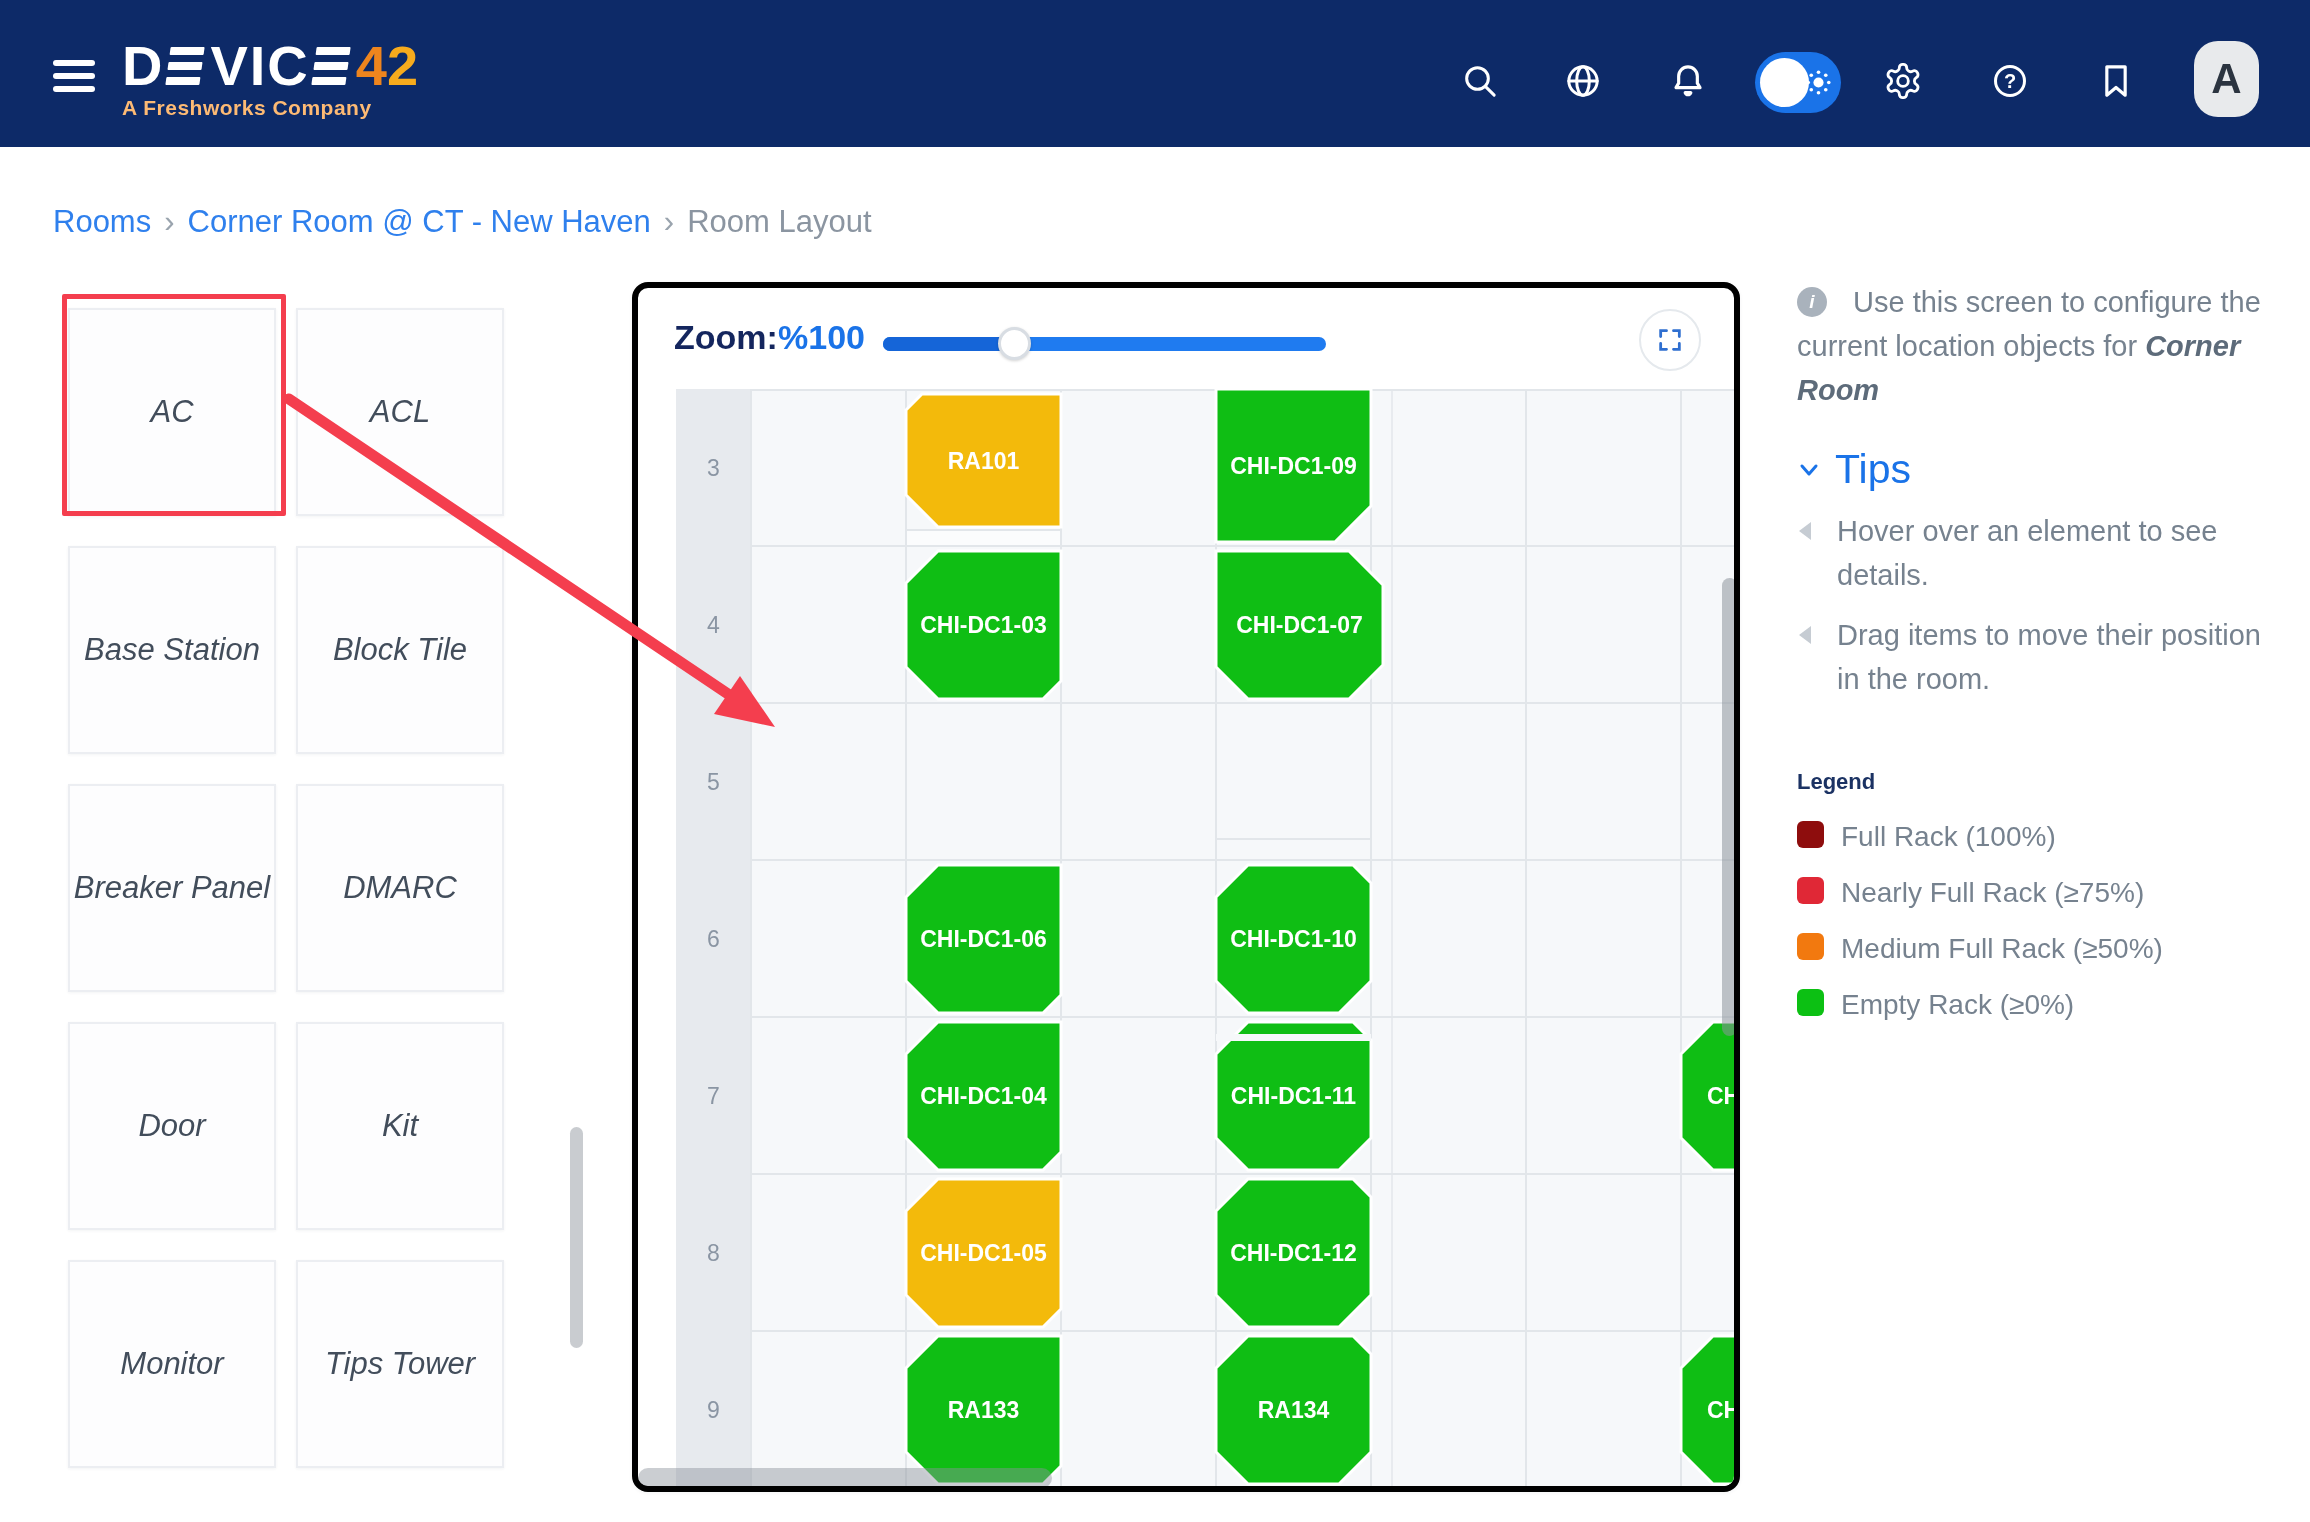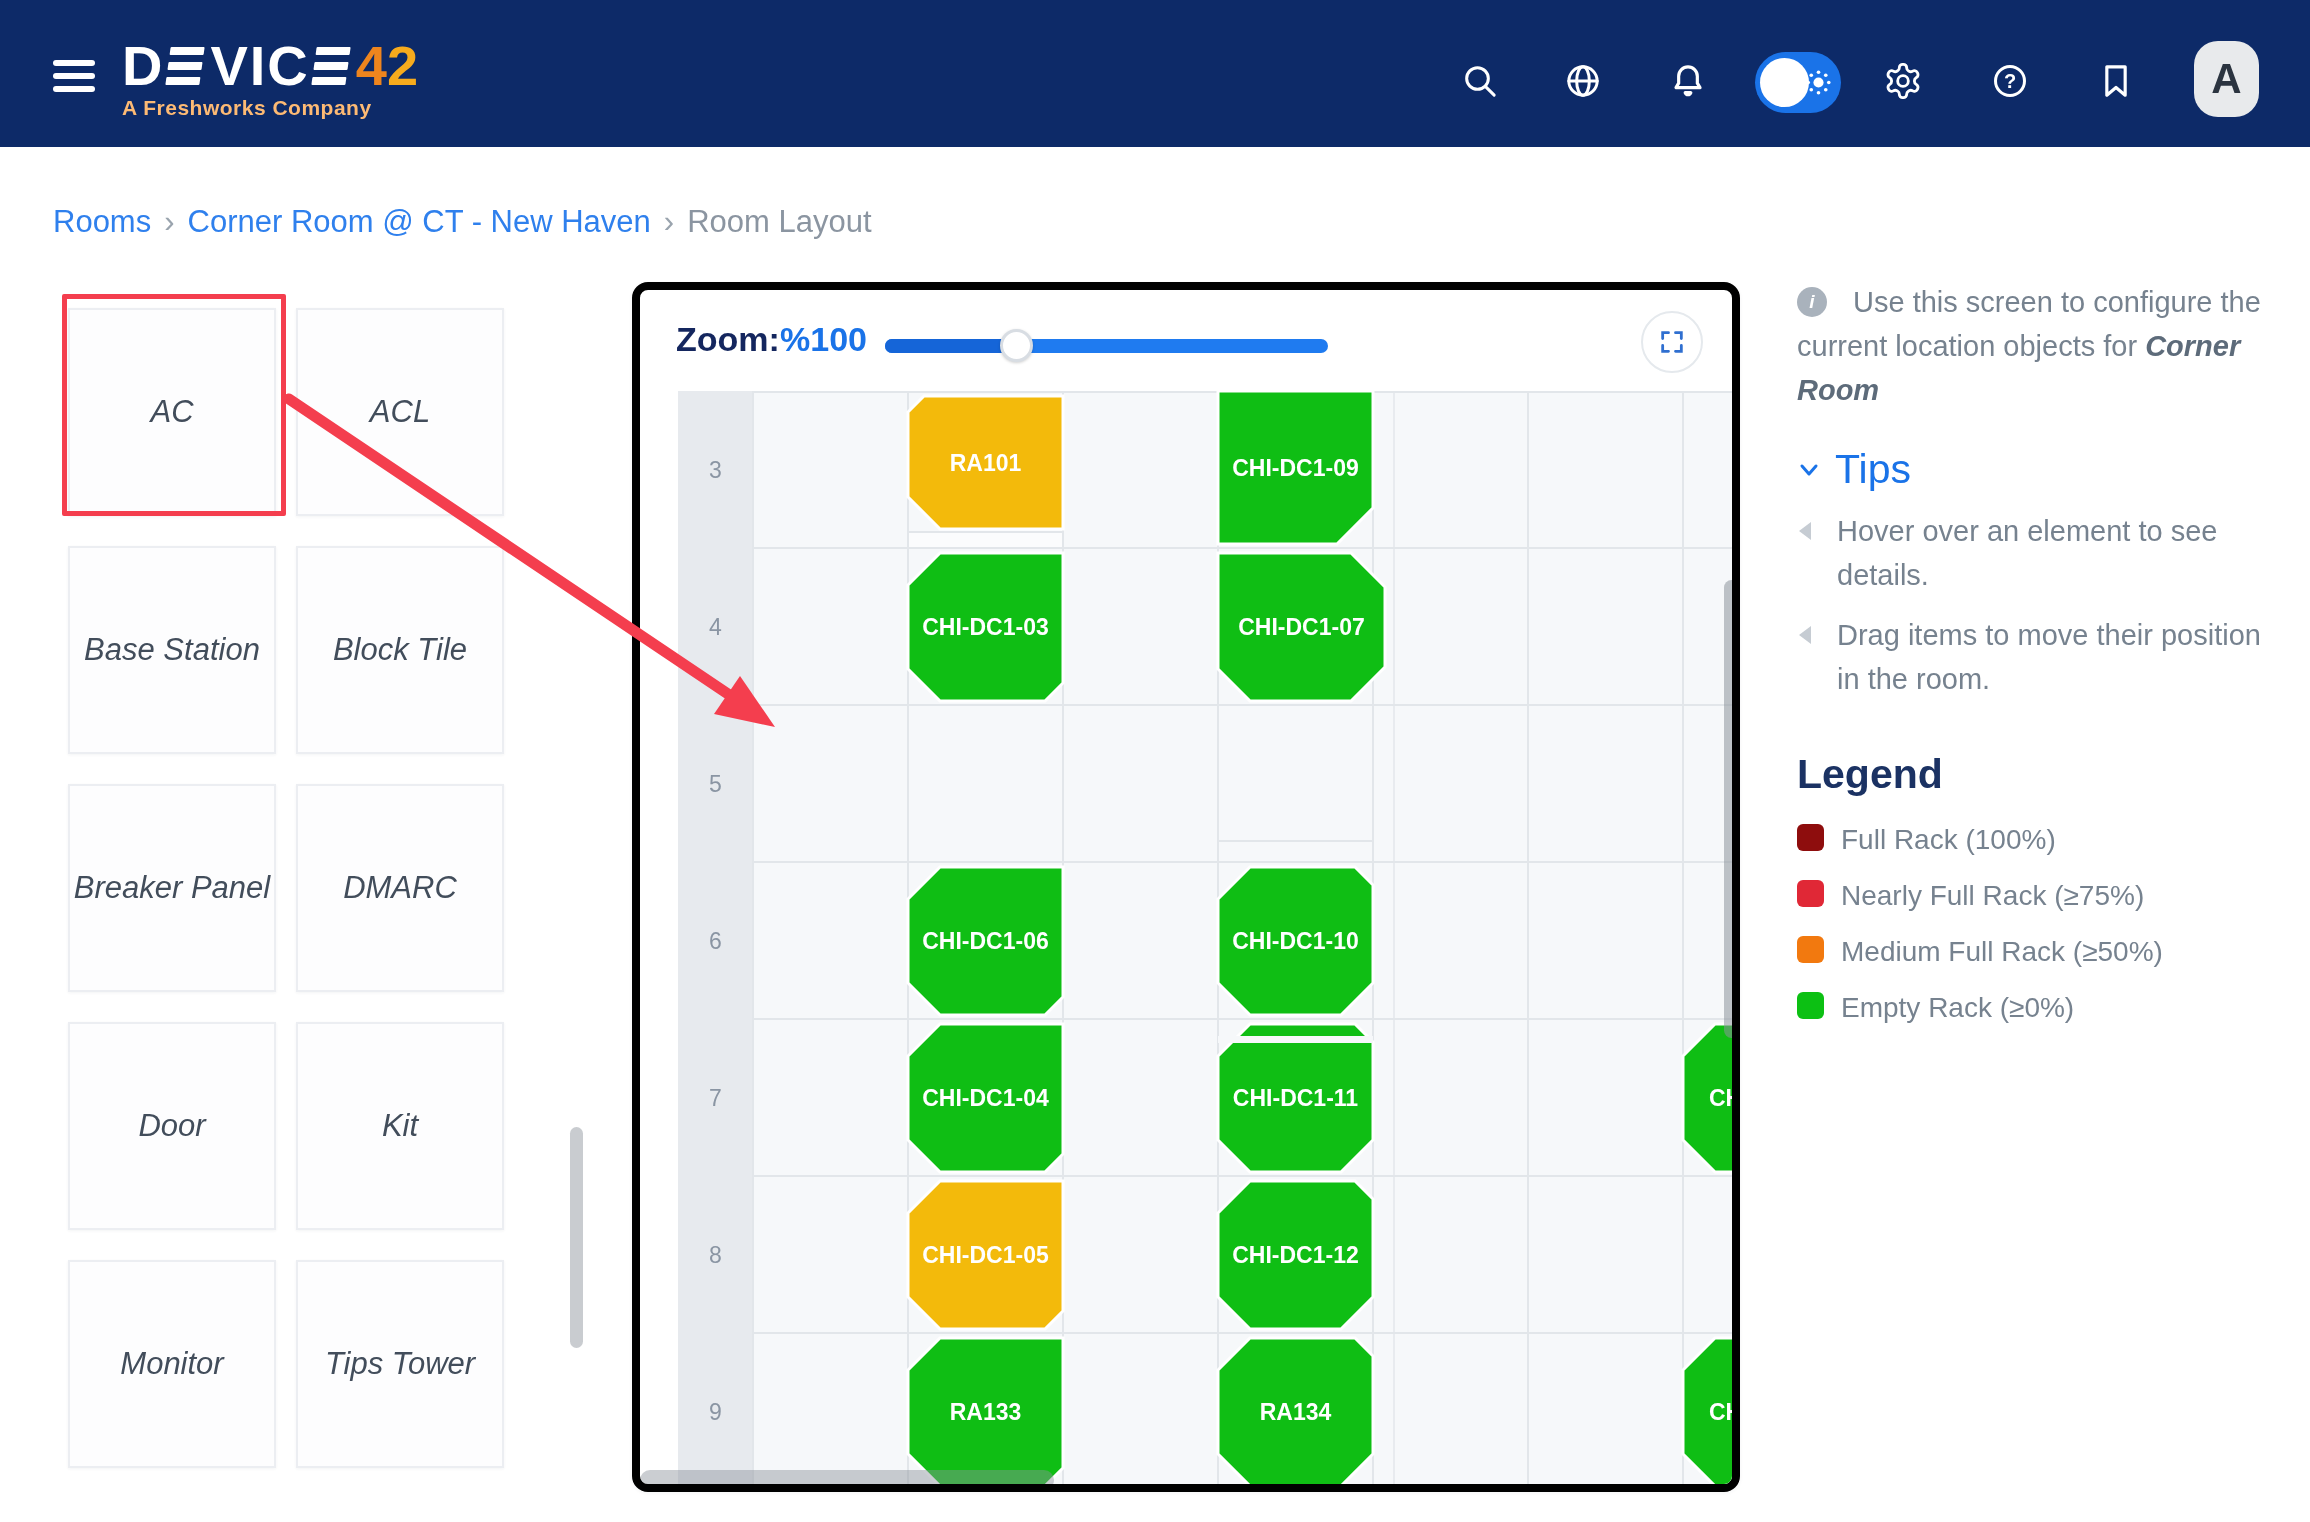--- a/index.html
+++ b/index.html
@@ -34,21 +34,21 @@
 
   
   .palette { position:absolute; left:68px; top:308px; width:440px; display:flex; flex-wrap:wrap; column-gap:20px; row-gap:30px;font-style:italic; }
   .tile { width:208px; height:208px; background:#fdfdfe; border:2px solid #eceef2; box-shadow:0 1px 3px rgba(20,30,50,0.05);
           display:flex; align-items:center; justify-content:center; color:#424d5b; font-size:31px; cursor:grab; text-align:center; }
   .select-box { position:absolute; left:62px; top:294px; width:224px; height:222px; border:5px solid #f43e4e; border-radius:2px; pointer-events:none; }
   .palette-scrollbar { position:absolute; left:570px; top:1127px; width:13px; height:221px; border-radius:7px; background:#c9ccd0; }
 
   
   .canvas-panel { position:absolute; left:632px; top:282px; width:1108px; height:1210px; background:#fff;
-                  border:8px solid #000000; border-radius:16px; overflow:hidden; box-shadow:0 1px 4px rgba(16,30,54,0.05); }
+                  border:6px solid #000000; border-radius:16px; overflow:hidden; box-shadow:0 1px 4px rgba(16,30,54,0.05); }
   .zoom-label { position:absolute; left:36px; top:30px; font-size:34px; font-weight:700; color:#14265e; }
   .zoom-value { position:absolute; left:140px; top:30px; font-size:34px; font-weight:700; color:#1a73e8; }
   .slider-track { position:absolute; left:245px; top:49px; width:443px; height:14px; border-radius:7px; background:#1f7bf0; cursor:pointer; }
   .slider-fill  { position:absolute; left:0; top:0; height:14px; border-radius:7px 0 0 7px; background:#1565d8; }
   .slider-thumb { position:absolute; top:-10px; width:33px; height:33px; border-radius:50%; background:#fff;
                   border:3px solid #d8dde3; box-shadow:0 1px 3px rgba(0,0,0,0.18); }
   .fullscreen-btn { position:absolute; left:1001px; top:21px; width:62px; height:62px; border-radius:50%;
                     border:2px solid #e5e9ed; background:#fff; cursor:pointer; display:flex; align-items:center; justify-content:center; }
   #room-grid { position:absolute; left:0; top:101px; }
   .vscroll { position:absolute; left:1084px; top:290px; width:15px; height:458px; border-radius:8px; background:rgba(140,147,155,0.55); }
@@ -61,21 +61,21 @@
   .help-panel { position:absolute; left:1797px; top:280px; width:492px; }
   .help-intro { position:relative; font-size:29px; line-height:44px; color:#76828f; text-indent:56px; }
   .info-icon { position:absolute; left:0px; top:7px; width:30px; height:30px; border-radius:50%; background:#a9b2bc;
                color:#fff; font-size:19px; font-weight:700; font-style:italic; display:flex; align-items:center; justify-content:center; text-indent:0; }
   .room-name { font-weight:700; font-style:italic; color:#5d6b7a; }
   .tips-header { margin-top:34px; display:flex; align-items:center; gap:14px; cursor:pointer; }
   .tips-header span { color:#1a73e8; font-size:41px; }
   .tip-item { position:relative; padding-left:40px; font-size:29px; line-height:44px; color:#76828f; margin-top:16px; }
   .tip-marker { position:absolute; left:2px; top:13px; width:0; height:0;
                 border-top:9px solid transparent; border-bottom:9px solid transparent; border-right:12px solid #c6ccd3; }
-  .legend-title { margin-top:50px; font-size:41px; font-weight:700; color:#1b3263; }
+  .legend-title { margin-top:68px; font-size:22px; font-weight:700; color:#1b3263; }
   .legend-list { margin-top:26px; }
   .legend-item { display:flex; gap:17px; margin-bottom:24px; }
   .legend-swatch { width:27px; height:27px; border-radius:6px; flex:0 0 27px; }
   .legend-label { font-size:28px; color:#76828f; }
 </style>
 </head>
 <body>
 
 <div class="navbar">
   <div class="hamburger">

